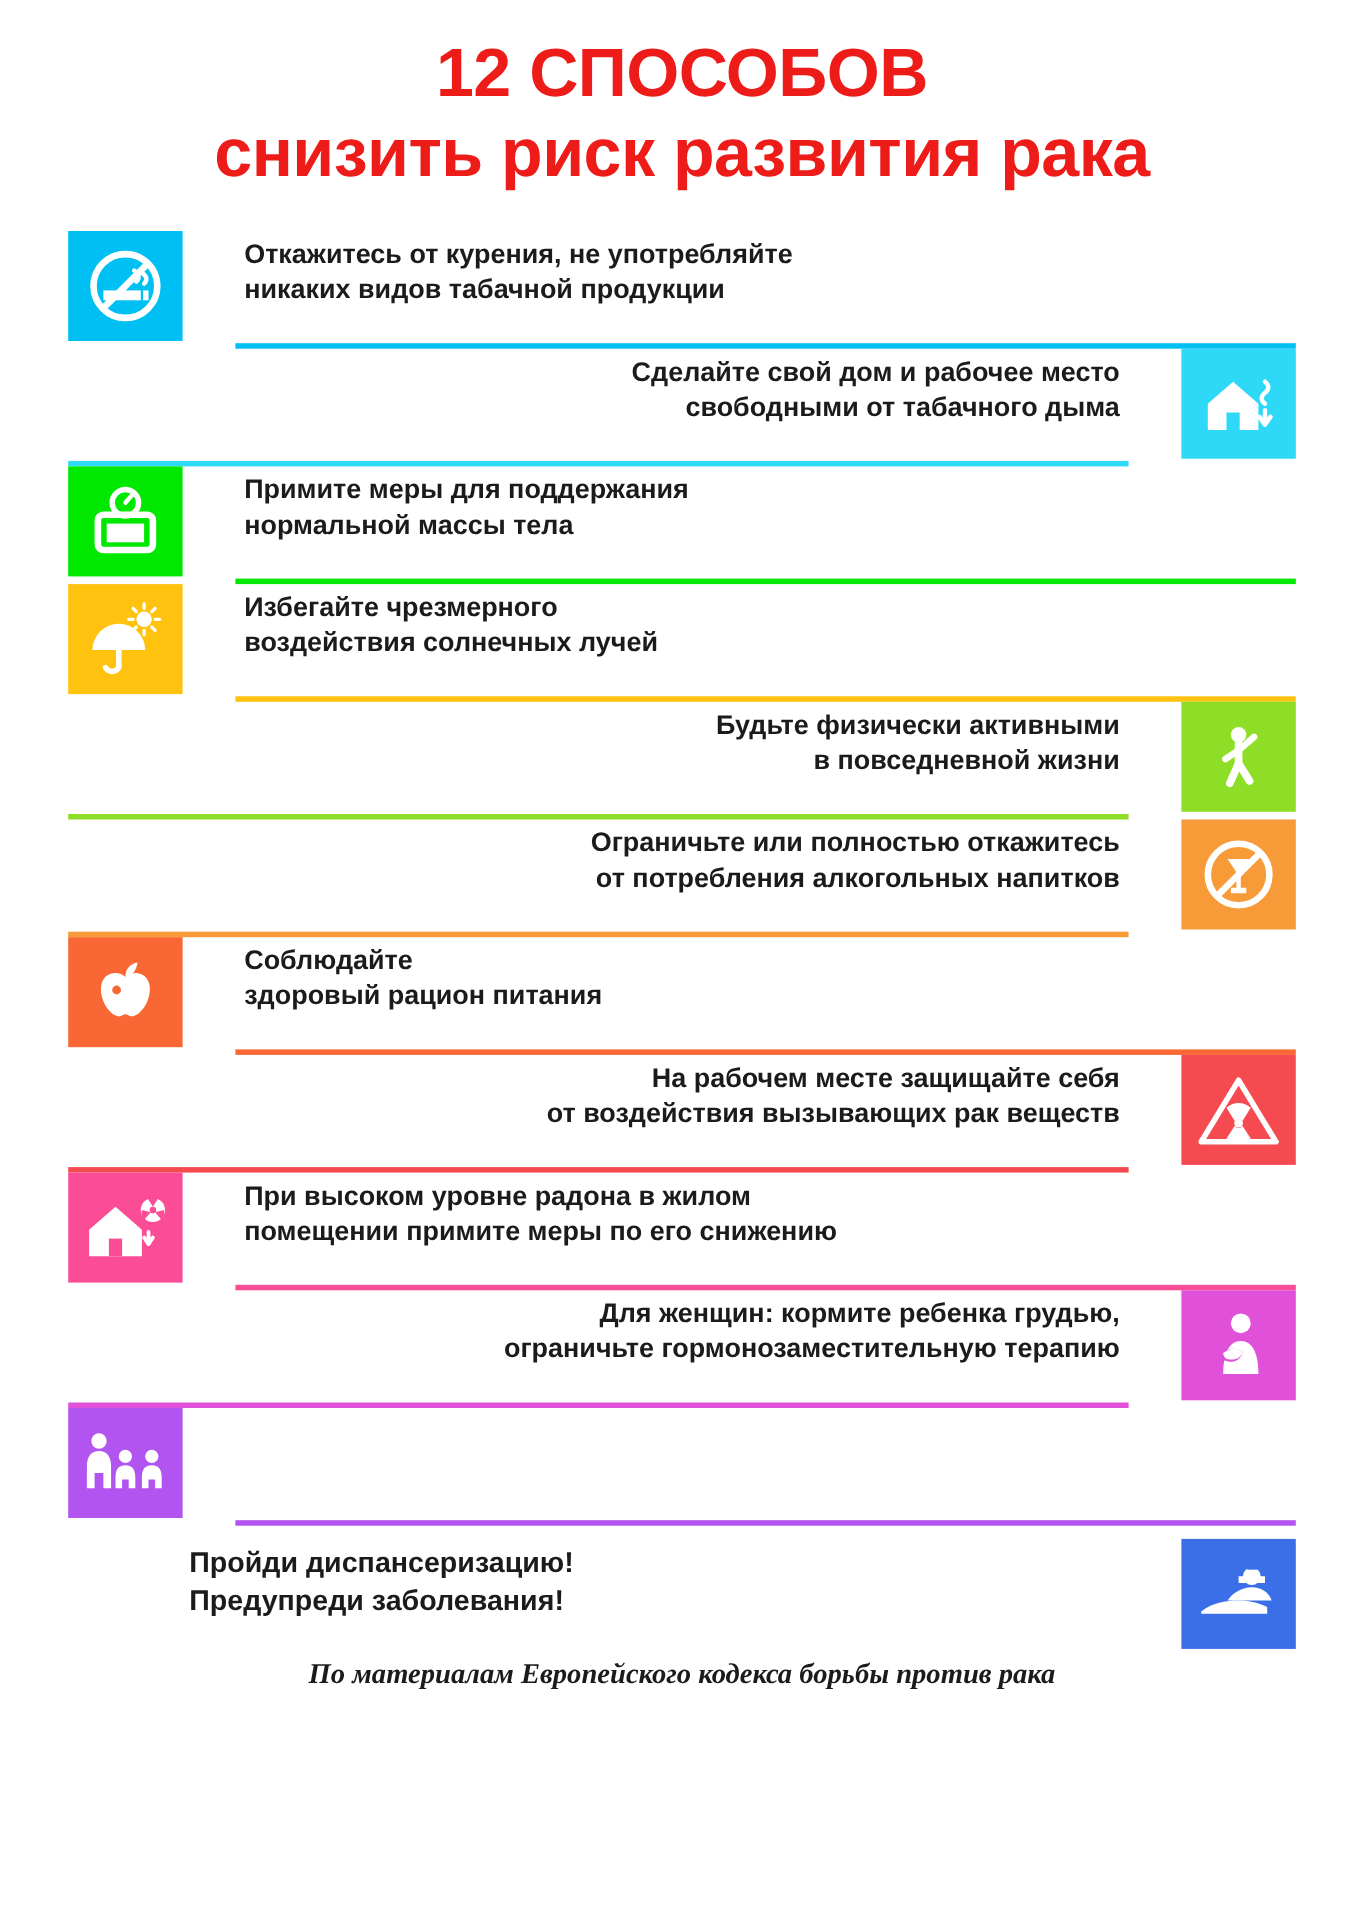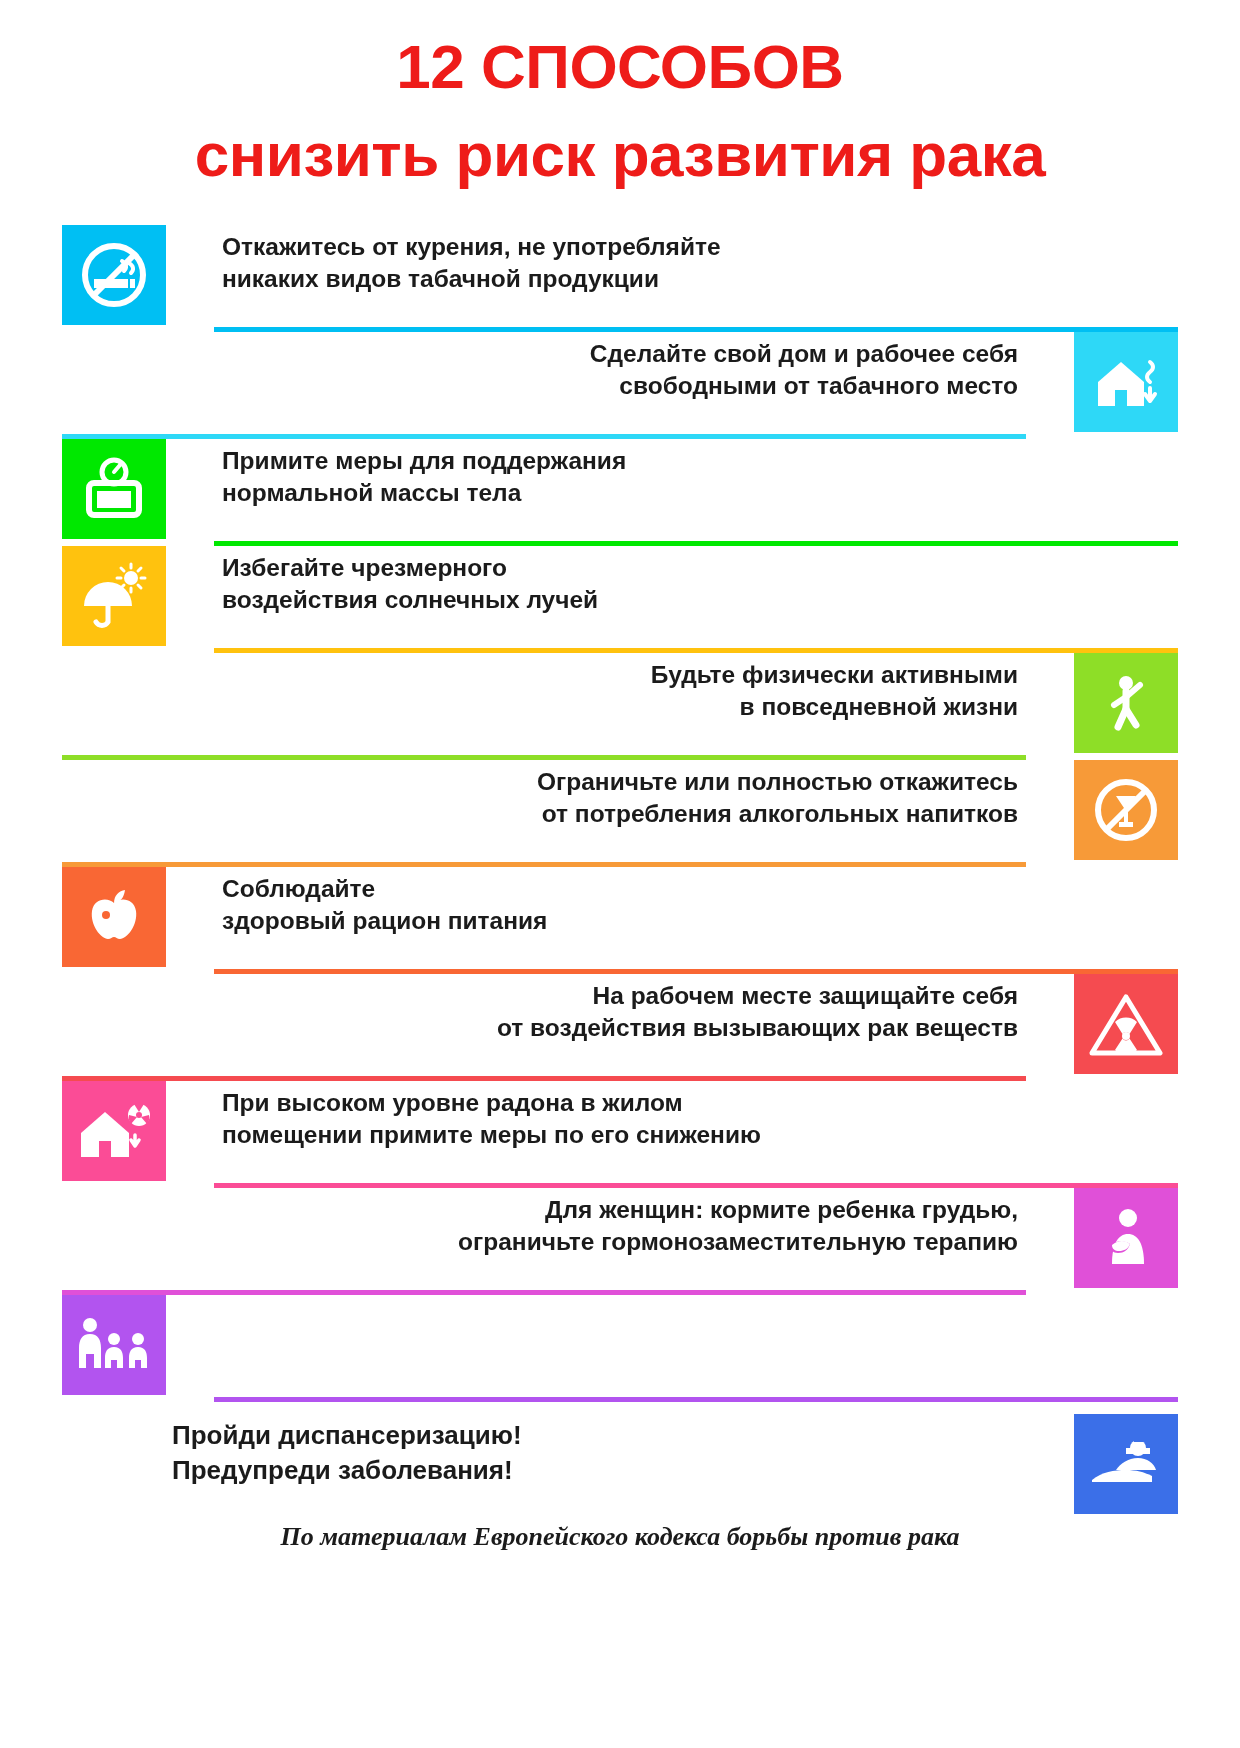--- a/index.html
+++ b/index.html
@@ -32,21 +32,21 @@
     font-weight: bold;
     line-height: 1.06;
     letter-spacing: -0.5px;
   }
   .title-line2 {
     color: #ee1c19;
     font-size: 62px;
     font-weight: bold;
     line-height: 1.12;
     letter-spacing: -0.5px;
-    margin-top: 20px;
+    margin-top: 5px;
   }
   
   .rows {
     margin-top: 36px;
   }
   .row {
     position: relative;
     height: 107px;
     margin-bottom: 0;
   }
@@ -163,22 +163,22 @@
     <div class="row right">
       <div class="icon-box" style="background:#2ed8f7">
         <svg width="76" height="72" viewBox="0 0 76 72">
           <path d="M10 36 L33 16 L56 36 L56 60 L10 60 Z" fill="#fff"></path>
           <rect x="27" y="44" width="12" height="16" fill="#2ed8f7"></rect>
           <path d="M62 16c4 3 4 7 0 10s-4 7 0 10" fill="none" stroke="#fff" stroke-width="4" stroke-linecap="round"></path>
           <path d="M62 42 l0 12 M57 48 l5 7 l5-7" fill="none" stroke="#fff" stroke-width="4" stroke-linecap="round" stroke-linejoin="round"></path>
         </svg>
       </div>
       <div class="text">
-        <div>Сделайте свой дом и рабочее себя</div>
-        <div>свободными от табачного место</div>
+        <div>Сделайте свой дом и рабочее место</div>
+        <div>свободными от табачного дыма</div>
       </div>
       <div class="bar" style="background:#2ed8f7"></div>
     </div>
 
     <div class="row left">
       <div class="icon-box" style="background:#00e800">
         <svg width="72" height="72" viewBox="0 0 72 72">
           <circle cx="36" cy="19" r="12" fill="none" stroke="#fff" stroke-width="5"></circle>
           <line x1="36" y1="19" x2="42" y2="12" stroke="#fff" stroke-width="4" stroke-linecap="round"></line>
           <rect x="11" y="30" width="50" height="32" rx="5" fill="none" stroke="#fff" stroke-width="6"></rect>

